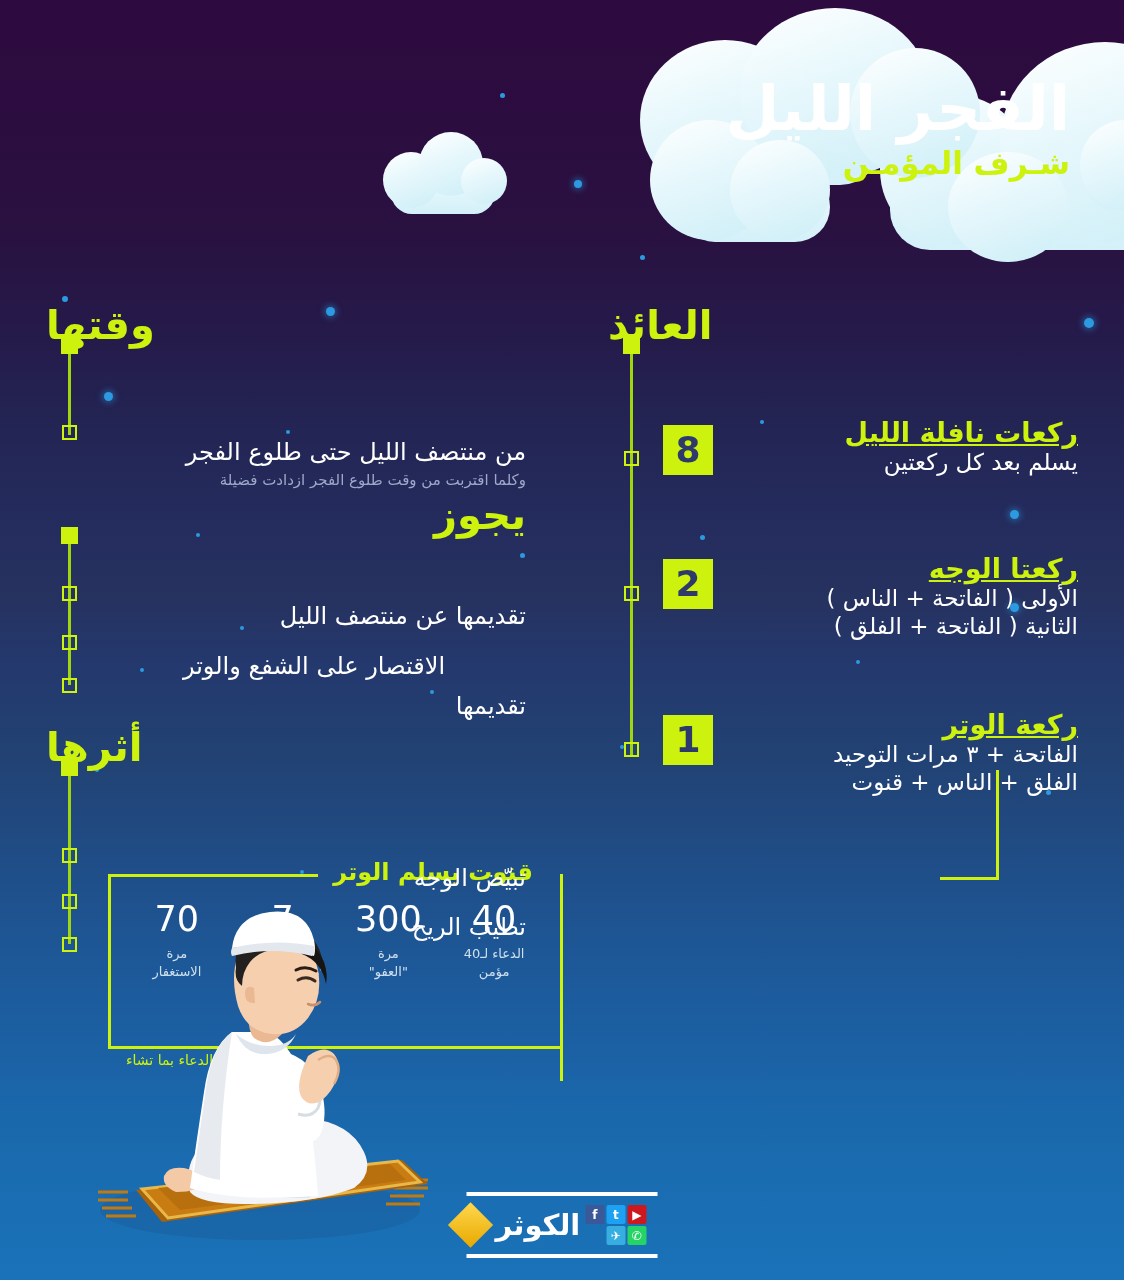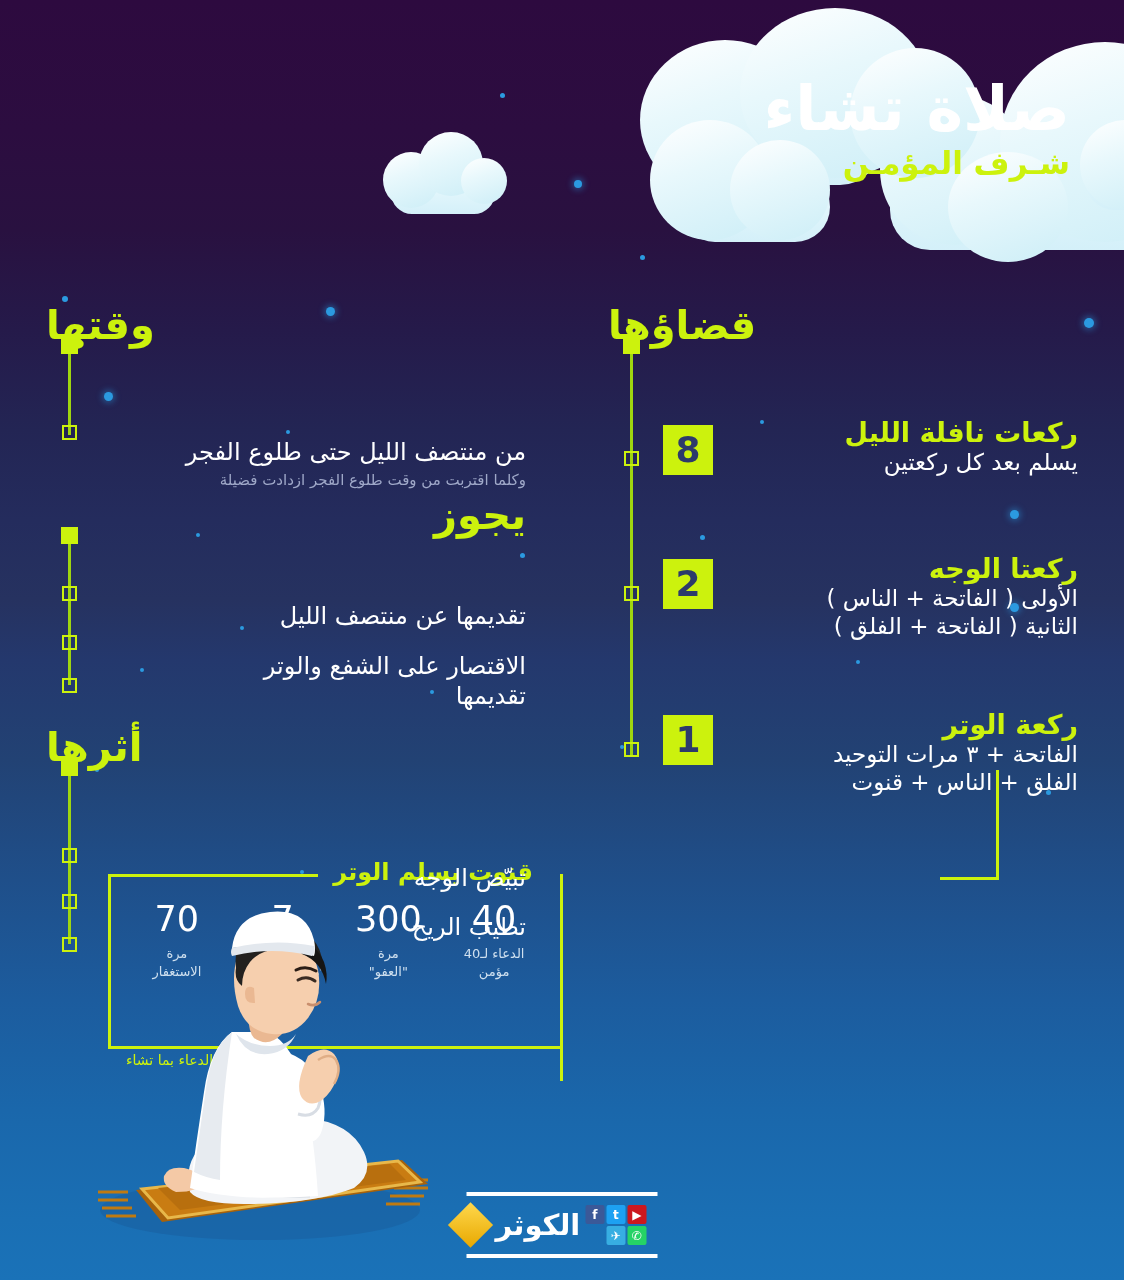--- a/index.html
+++ b/index.html
@@ -95,21 +95,21 @@
   .rc-item { position:relative; }
   .badge {
     position:absolute;
     width:50px; height:50px;
     background:#ccf20d; color:#2d3a6b;
     font-size:36px; font-weight:bold;
     display:flex; align-items:center; justify-content:center;
     line-height:1;
   }
   .rc-text { text-align:right; padding-right:0; }
-  .rc-title { font-size:27px; font-weight:bold; color:#ccf20d; line-height:1.15; }
+  .rc-title { font-size:27px; font-weight:bold; color:#ccf20d; line-height:1.15;text-decoration:underline; }
   .rc-sub { font-size:23px; color:#ffffff; line-height:1.22; }
 
   
   .lc-line { font-size:24px; color:#ffffff; text-align:right; line-height:1.25; }
   .lc-line.main { font-size:24px; }
   .lc-note { font-size:15px; color:#9fa8c8; text-align:right; margin-top:4px; }
 
   
   .qunut {
     position:absolute; left:108px; top:874px;
@@ -239,26 +239,26 @@
     </div>
   </div>
   <div class="cloud" style="position:absolute;left:383px;top:130px;width:130px;height:90px;">
     <b style="left:8px;top:42px;width:104px;height:42px;"></b>
     <i style="left:0px;top:22px;width:56px;height:56px;"></i>
     <i style="left:36px;top:2px;width:64px;height:64px;"></i>
     <i style="left:78px;top:28px;width:46px;height:46px;"></i>
   </div>
 
   <div class="header">
-    <div class="title">صلاة تشاء</div>
+    <div class="title">الفجر الليل</div>
     <div class="subtitle">شـرف المؤمـن</div>
   </div>
 
   <div class="col-right">
-    <div class="sec-head" style="text-align:left;padding-left:0;">قضاؤها</div>
+    <div class="sec-head" style="text-align:left;padding-left:0;">العائذ</div>
 
     <div class="rail" style="left:22px;top:42px;height:410px;"></div>
     <div class="dot-filled" style="left:15px;top:32px;"></div>
     <div class="dot-hollow" style="left:16px;top:146px;"></div>
     <div class="dot-hollow" style="left:16px;top:281px;"></div>
     <div class="dot-hollow" style="left:16px;top:437px;"></div>
 
     <div class="rc-item" style="margin-top:72px;height:98px;">
       <div class="badge" style="left:55px;top:8px;">8</div>
       <div class="rc-text" style="margin-right:0;padding-left:130px;">
@@ -342,21 +342,21 @@
 
     <div class="section" style="position:relative;height:232px;">
       <div class="sec-head" style="text-align:right;padding-left:0;">يجوز</div>
       <div class="rail" style="left:22px;top:42px;height:148px;"></div>
       <div class="dot-filled" style="left:15px;top:32px;"></div>
       <div class="dot-hollow" style="left:16px;top:91px;"></div>
       <div class="dot-hollow" style="left:16px;top:140px;"></div>
       <div class="dot-hollow" style="left:16px;top:183px;"></div>
       <div style="padding-left:56px;margin-top:66px;">
         <div class="lc-line" style="margin-bottom:20px;">تقديمها عن منتصف الليل</div>
-        <div class="lc-line" style="margin-bottom:0;">الاقتصار على الشفع والوتر</div>
+        <div class="lc-line" style="margin-bottom:10px;text-align:center;">الاقتصار على الشفع والوتر</div>
         <div class="lc-line">تقديمها</div>
       </div>
     </div>
 
     <div class="section" style="position:relative;height:230px;">
       <div class="sec-head" style="text-align:left;padding-left:0;">أثرها</div>
       <div class="rail" style="left:22px;top:42px;height:175px;"></div>
       <div class="dot-filled" style="left:15px;top:32px;"></div>
       <div class="dot-hollow" style="left:16px;top:121px;"></div>
       <div class="dot-hollow" style="left:16px;top:167px;"></div>

